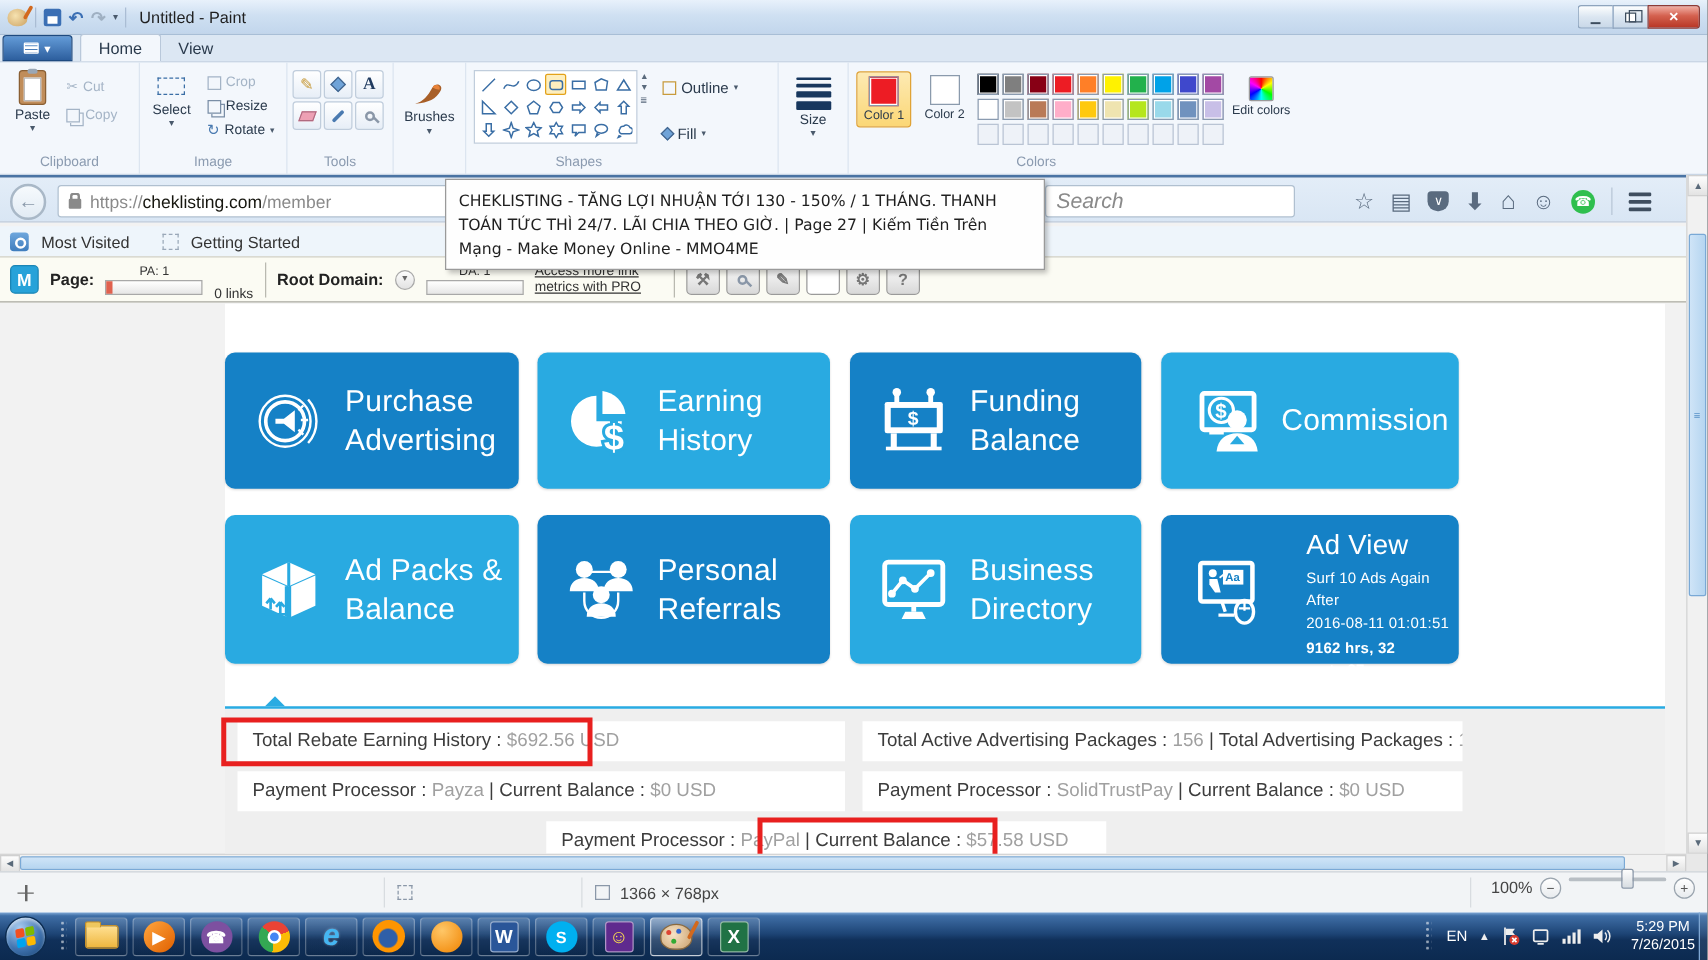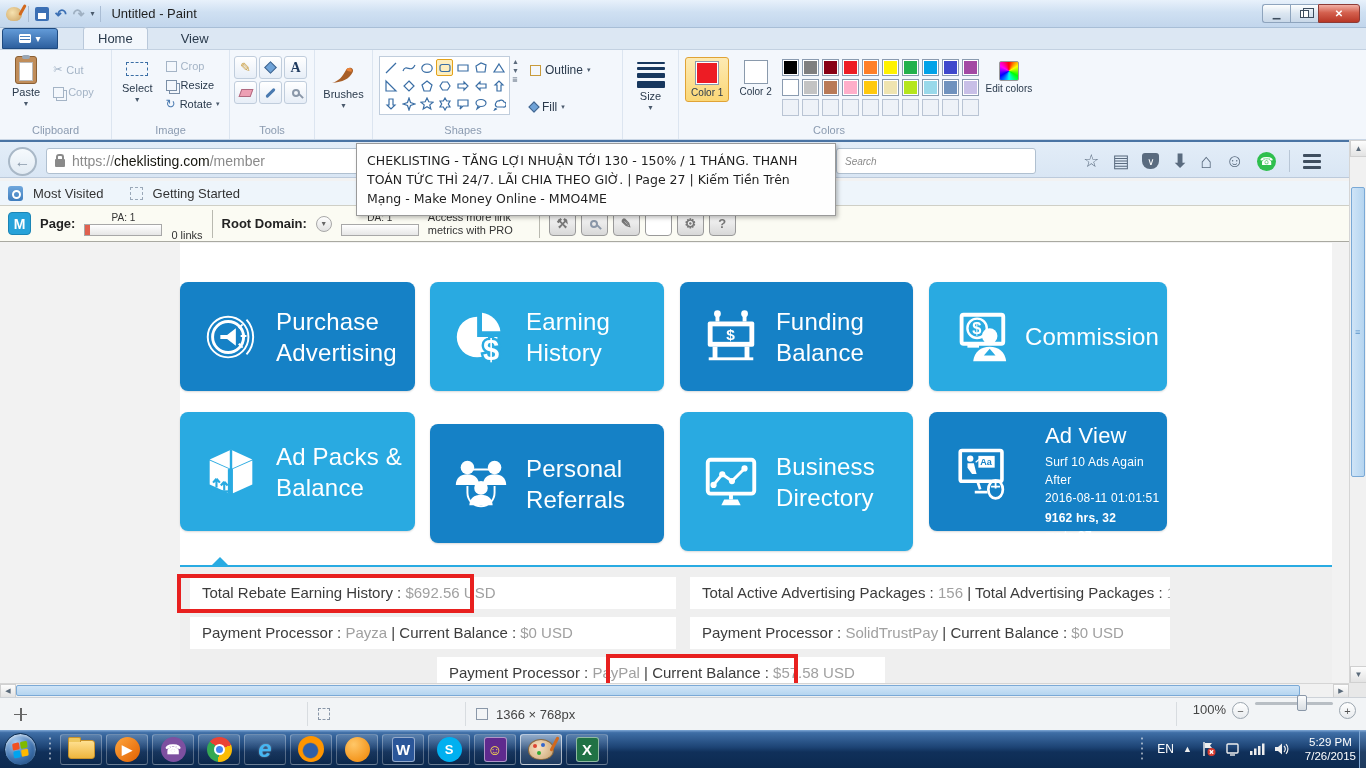--- a/index.html
+++ b/index.html
@@ -27,21 +27,21 @@
   .wbtn.close{width:42px;border-radius:0 3px 3px 0;border:1px solid #8c3b37;
     background:linear-gradient(#f2b0a6,#d4614f 45%,#b83726);color:#fff;font-weight:bold;}
   .restore-glyph{width:9px;height:8px;border:1px solid #3d4d5e;position:relative;background:#fff;}
   .restore-glyph:before{content:'';position:absolute;left:2px;top:-3px;width:9px;height:8px;border:1px solid #3d4d5e;}
 
   
   .pt-tabs{position:absolute;left:0;top:28px;width:1366px;height:22px;background:#dce7f3;border-bottom:1px solid #c3d1e1;display:flex;align-items:flex-end;padding-left:2px;}
   .appbtn{width:56px;height:21px;margin-right:6px;border-radius:3px 3px 0 0;background:linear-gradient(#639bd8,#2d5f9e);border:1px solid #1e4a80;
     display:flex;align-items:center;justify-content:center;gap:4px;color:#fff;font-size:10px;}
   .appbtn .lines{width:12px;height:9px;border:1px solid #fff;border-radius:1px;background:linear-gradient(#fff 2px,transparent 0) 0 2px/12px 3px repeat-y;}
-  .pttab{padding:3px 14px;font-size:13px;color:#2a3a4c;margin-left:19px;}
+  .pttab{padding:3px 14px;font-size:13px;color:#2a3a4c;}
   .pttab.active{background:#f3f7fc;border:1px solid #b9c8da;border-bottom:none;border-radius:3px 3px 0 0;}
 
   
   .ribbon{position:absolute;left:0;top:50px;width:1366px;height:90px;background:#f3f7fc;border-bottom:1px solid #c9d6e5;display:flex;}
   .rgroup{position:relative;height:100%;border-right:1px solid #dce5f0;padding-top:4px;}
   .rlabel{position:absolute;bottom:3px;left:0;width:100%;text-align:center;font-size:11px;color:#8b9bb0;}
   .bigbtn{display:flex;flex-direction:column;align-items:center;justify-content:flex-start;gap:2px;font-size:11px;color:#2a3a4c;padding:2px 4px;border-radius:3px;}
   .ddar{font-size:7px;color:#4a5a6c;}
   .smbtn{display:flex;align-items:center;gap:4px;font-size:11px;color:#2a3a4c;padding:1px 3px;}
   .smbtn.dis{color:#a4b4c6;}
@@ -83,21 +83,21 @@
   .ff{position:absolute;left:0;top:0;width:1349px;height:543px;overflow:hidden;background:#f2f2f2;}
   .ff-nav{position:absolute;left:0;top:0;width:100%;height:38px;background:linear-gradient(#e3edf8,#d9e6f4);
     border-top:2px solid #4a74a4;border-bottom:1px solid #bccadb;}
   .back-btn{position:absolute;left:8px;top:5px;width:29px;height:29px;border-radius:50%;border:2px solid #a9b8c7;
     background:linear-gradient(#f6fafd,#e2ebf4);color:#8a99aa;display:flex;align-items:center;justify-content:center;font-size:16px;font-weight:bold;}
   .urlbar{position:absolute;left:46px;top:6px;width:786px;height:26px;background:#fff;border:1px solid #b0c0d0;border-radius:3px;
     display:flex;align-items:center;padding:0 8px;gap:7px;font-size:14px;}
   .lock{width:10px;height:8px;background:#8a8a8a;border-radius:1px;position:relative;margin-top:4px;}
   .lock:before{content:'';position:absolute;top:-5px;left:1px;width:4px;height:4px;border:2px solid #8a8a8a;border-bottom:none;border-radius:3px 3px 0 0;}
   .u-grey{color:#8a8a8a;} .u-dom{color:#16160f;}
-  .searchbox{position:absolute;left:836px;top:6px;width:200px;height:26px;background:#fff;border:1px solid #b0c0d0;border-radius:3px;padding:0 8px;font-size:10px;}
+  .searchbox{position:absolute;left:836px;top:6px;width:200px;height:26px;background:#fff;border:1px solid #b0c0d0;border-radius:3px;padding:0 8px;font-size:17px;}
   .searchbox::placeholder{font-style:italic;color:#8a8a8a;}
   .nav-icons{position:absolute;right:28px;top:8px;display:flex;align-items:center;gap:13px;color:#5a6b7f;}
   .fi{font-size:18px;line-height:20px;}
   .pocket-i{width:17px;height:16px;border-radius:3px 3px 8px 8px;background:#5a6b7f;color:#fff;font-size:10px;display:flex;align-items:center;justify-content:center;}
   .wa-i{width:19px;height:19px;border-radius:50%;background:#2fbf4e;color:#fff;font-size:11px;display:flex;align-items:center;justify-content:center;}
   .burger{display:flex;flex-direction:column;gap:3px;}
   .burger i{width:18px;height:3px;background:#3f4e5f;border-radius:1px;}
   .nav-sep{width:1px;height:22px;background:#b8c6d6;}
 
   .ff-bm{position:absolute;left:0;top:41px;width:100%;height:24px;background:#eef5fb;display:flex;align-items:center;gap:10px;padding-left:8px;font-size:13px;color:#333;}
@@ -109,21 +109,21 @@
     display:flex;align-items:center;padding-left:8px;gap:9px;}
   .m-ico{width:23px;height:23px;border-radius:4px;background:#27a2d9;color:#fff;font-weight:bold;font-size:14px;display:flex;align-items:center;justify-content:center;border:1px solid #1b85b5;}
   .mz-bold{font-size:13px;font-weight:bold;color:#222;}
   .metric{display:flex;flex-direction:column;align-items:center;line-height:11px;}
   .metric .cap{font-size:10px;color:#333;margin-bottom:1px;}
   .pbar{width:78px;height:12px;border:1px solid #a8a8a8;background:linear-gradient(#fff,#e6e6e6);position:relative;}
   .pbar.pa:before{content:'';position:absolute;left:0;top:0;width:5px;height:100%;background:#e0614f;}
   .links{font-size:11px;color:#333;align-self:flex-end;margin-top:16px;}
   .mz-sep{width:1px;height:28px;background:#b9b9b0;}
   .ddcirc{width:16px;height:16px;border-radius:50%;border:1px solid #a8a8a8;background:linear-gradient(#fdfdfd,#e2e2e2);font-size:7px;color:#666;display:flex;align-items:center;justify-content:center;}
-  .protext{width:102px;font-size:11px;line-height:13px;color:#333;}
+  .protext{width:102px;font-size:11px;line-height:13px;color:#333;text-decoration:underline;}
   .mozbtns{display:flex;gap:5px;}
   .mzb{width:27px;height:25px;border:1px solid #9a9a9a;border-radius:4px;background:linear-gradient(#fdfdfd,#d8d8d8);display:flex;align-items:center;justify-content:center;font-size:13px;color:#777;font-weight:bold;}
 
   .ff-content{position:absolute;left:0;top:103px;width:100%;height:440px;background:#f2f2f2;}
   .panel{position:absolute;left:180px;top:0;width:1152px;height:440px;background:#fff;}
   .panel-lower{position:absolute;left:180px;top:324px;width:1152px;height:116px;background:#efefef;}
   .divider{position:absolute;left:180px;top:322px;width:1152px;height:2px;background:#29abe2;}
   .div-tri{position:absolute;left:212px;top:314px;width:0;height:0;border-left:8px solid transparent;border-right:8px solid transparent;border-bottom:8px solid #29abe2;}
 
   .tile{position:absolute;border-radius:8px;background:var(--tile);color:#fff;box-shadow:0 1px 2px rgba(0,0,0,.15);}
@@ -634,33 +634,33 @@
                   <path d="M32 9v20" stroke="var(--tile)" stroke-width="2.5"></path>
                   <path d="M30 29v25" stroke="var(--tile)" stroke-width="2.5"></path>
                   <g stroke="var(--tile)" stroke-width="2.2" fill="none">
                     <path d="M17 48v-9m0 0l-3.5 4m3.5-4l3.5 4"></path>
                     <path d="M25 51v-9m0 0l-3.5 4m3.5-4l3.5 4"></path>
                     <path d="M12 52h17"></path>
                   </g>
                 </svg></span>
               <div class="tile-label">Ad Packs &amp; Balance</div>
             </div>
-            <div class="tile" style="left: 430px; width: 234px; top: 169px; height: 119px; margin-top: 12px; --tile: #1581c6;">
+            <div class="tile" style="left: 430px; width: 234px; top: 169px; height: 119px; --tile: #1581c6;">
               <span class="tile-icon"><svg viewBox="0 0 64 64" fill="#fff">
                   <path d="M18 34v7a14 14 0 0028 0v-7M23 17h18" stroke="#fff" stroke-width="2" fill="none"></path>
                   <circle cx="18" cy="15" r="7"></circle>
                   <path d="M6 33c0-7 5-11 12-11s12 4 12 11z"></path>
                   <circle cx="46" cy="15" r="7"></circle>
                   <path d="M34 33c0-7 5-11 12-11s12 4 12 11z"></path>
                   <circle cx="32" cy="36" r="7"></circle>
                   <path d="M20 54c0-7 5-11 12-11s12 4 12 11z"></path>
                 </svg></span>
               <div class="tile-label">Personal Referrals</div>
             </div>
-            <div class="tile" style="left: 680px; width: 233px; top: 169px; height: 139px; padding-left: 16px; --tile: #29aae1;">
+            <div class="tile" style="left: 680px; width: 233px; top: 169px; height: 119px; padding-left: 16px; --tile: #29aae1;">
               <span class="tile-icon"><svg viewBox="0 0 64 64">
                   <rect x="8" y="9" width="48" height="35" rx="3" fill="none" stroke="#fff" stroke-width="4"></rect>
                   <path d="M14 35l9-11 10 7 13-13" fill="none" stroke="#fff" stroke-width="3"></path>
                   <circle cx="14" cy="35" r="3.2" fill="#fff"></circle>
                   <circle cx="23" cy="24" r="3.2" fill="#fff"></circle>
                   <circle cx="33" cy="31" r="3.2" fill="#fff"></circle>
                   <circle cx="46" cy="18" r="3.2" fill="#fff"></circle>
                   <path d="M32 44v6" stroke="#fff" stroke-width="4"></path>
                   <path d="M25 50h14l3 6H22z" fill="#fff"></path>
                 </svg></span>

